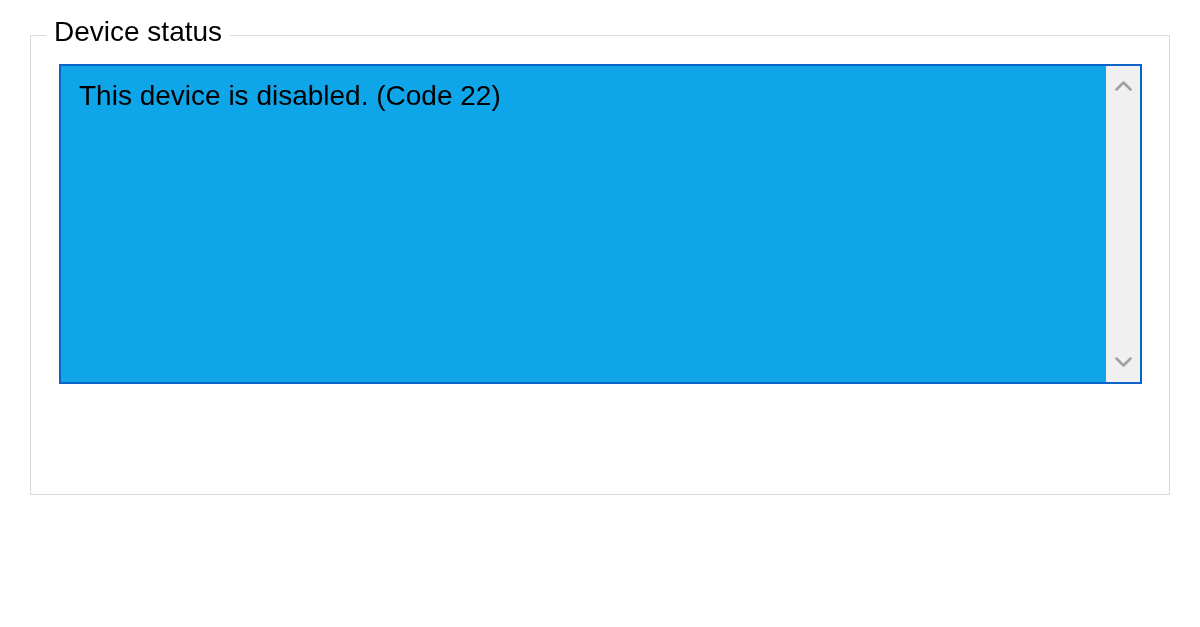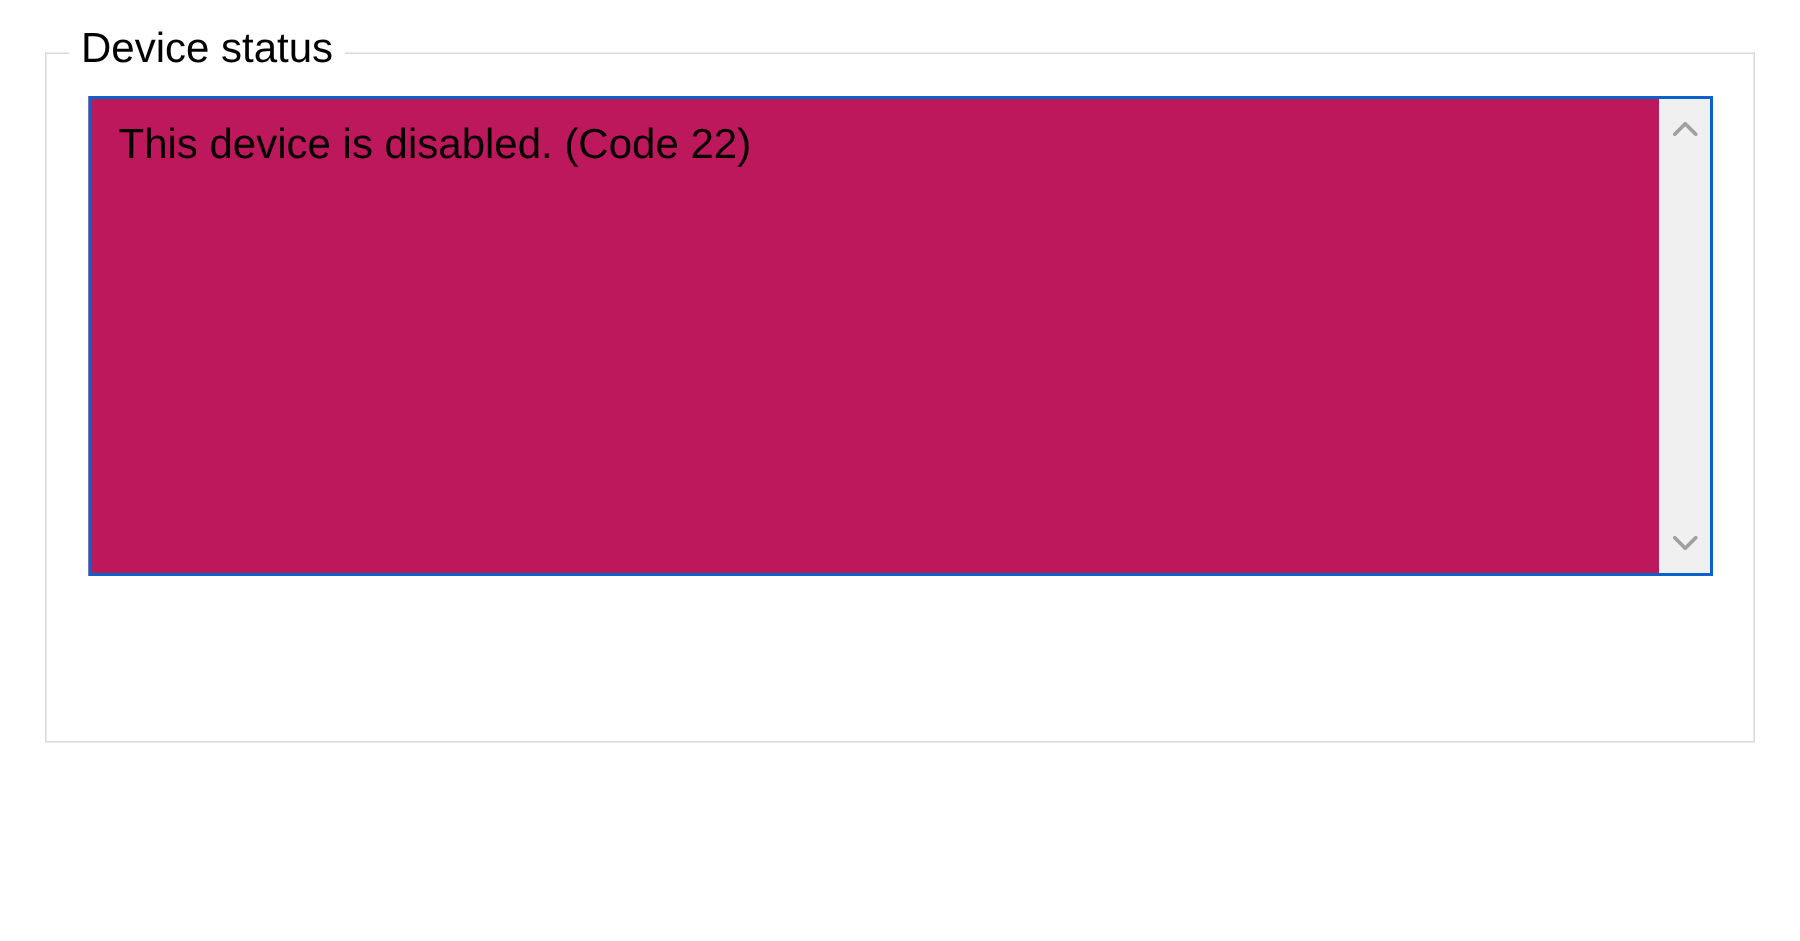--- a/index.html
+++ b/index.html
@@ -33,21 +33,21 @@
       color: #000000;
       font-weight: 400;
     }
     .textbox-wrap {
       position: absolute;
       left: 28px;
       top: 28px;
       width: 1083px;
       height: 320px;
       border: 2px solid #0a64c8;
-      background: #be185d;
+      background: #0ea5e9;
       display: flex;
     }
     .textbox {
       flex: 1;
       padding: 12px 18px;
       font-size: 28px;
       color: #000000;
       line-height: 1.3;
       overflow: hidden;
     }

